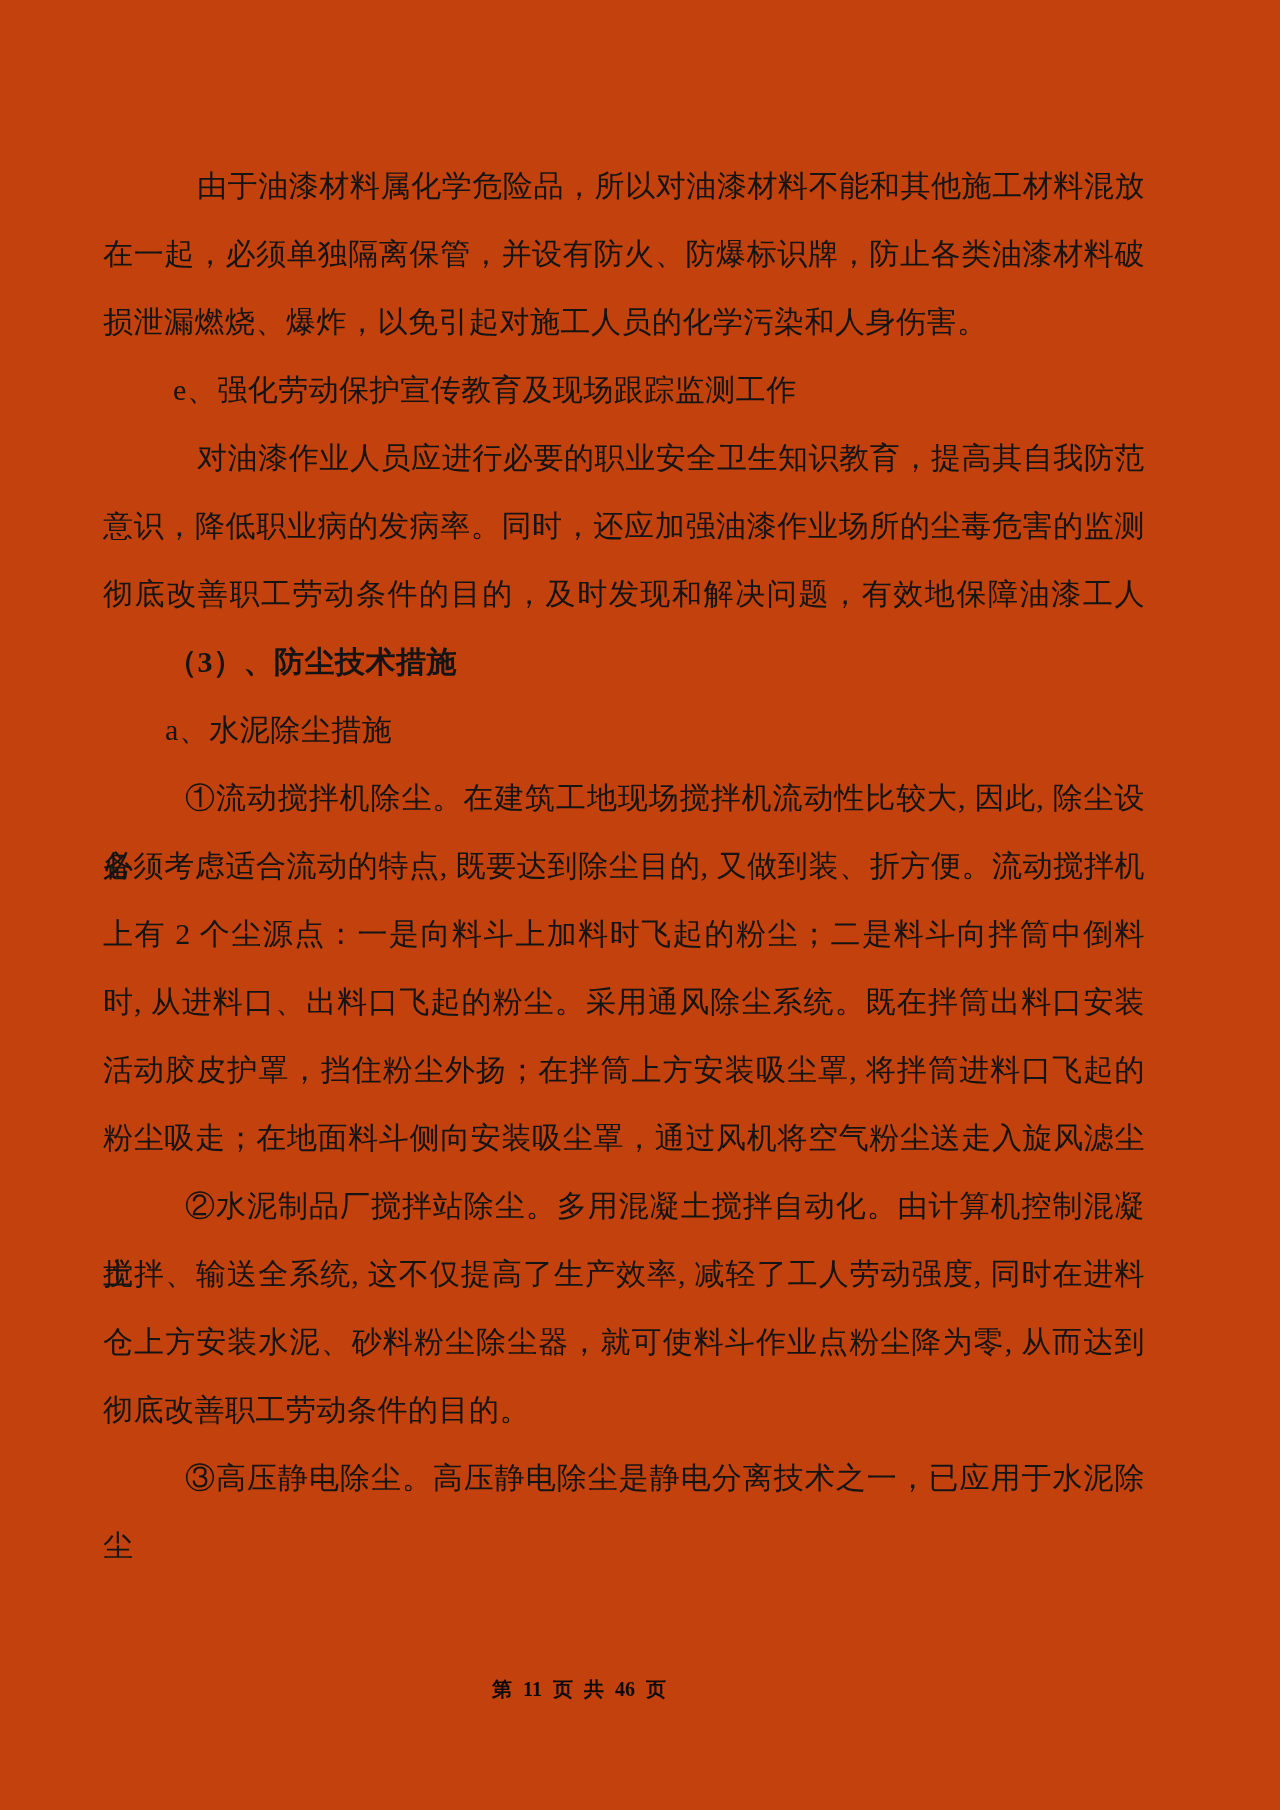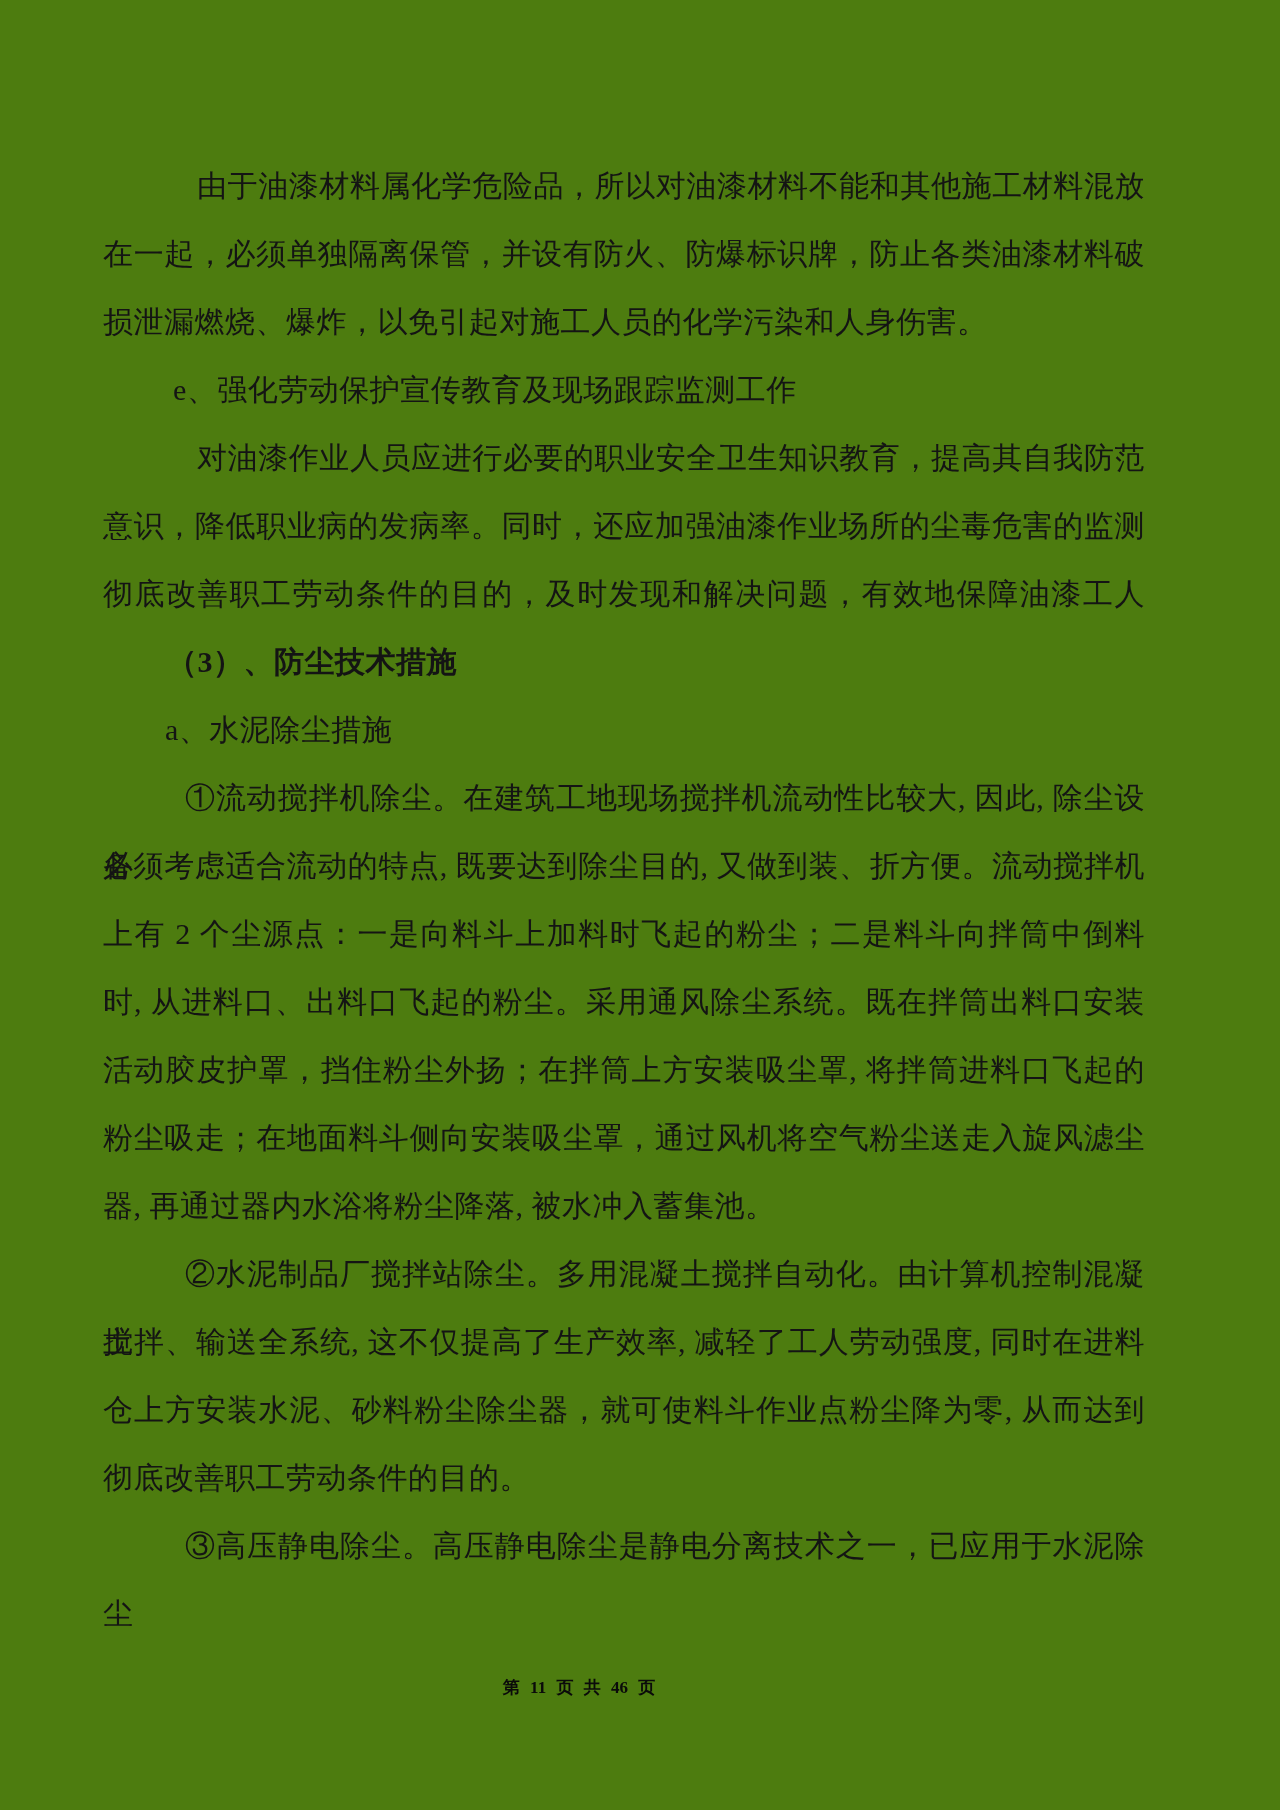--- a/index.html
+++ b/index.html
@@ -4,21 +4,21 @@
 <style>
   html, body {
     margin: 0;
     padding: 0;
     background: #ffffff;
   }
   .doc-page {
     position: relative;
     width: 1280px;
     height: 1810px;
-    background: #4d7c0f;
+    background: #c2410c;
     overflow: hidden;
     font-family: "Liberation Serif", "DejaVu Serif", serif;
     color: #141414;
   }
   .text-body {
     position: absolute;
     left: 103px;
     top: 152px;
     width: 1042px;
   }
@@ -34,21 +34,21 @@
     white-space: normal;
     text-align: justify;
     text-align-last: justify;
   }
   .page-footer {
     position: absolute;
     left: 0;
     top: 1676px;
     width: 1158px;
     text-align: center;
-    font-size: 17px;
+    font-size: 20px;
     font-weight: bold;
     color: #0a0a0a;
     font-family: "Liberation Serif", "DejaVu Serif", serif;
     word-spacing: 6px;
   }
 </style>
 </head>
 <body>
 
 <div class="doc-page">
@@ -61,21 +61,20 @@
       <div class="text-line fill">意识，降低职业病的发病率。同时，还应加强油漆作业场所的尘毒危害的监测</div>
       <div class="text-line fill">彻底改善职工劳动条件的目的，及时发现和解决问题，有效地保障油漆工人</div>
       <div class="text-line" style="text-indent: 64px; font-weight: bold;">（3）、防尘技术措施</div>
       <div class="text-line" style="text-indent: 62px;">a、水泥除尘措施</div>
       <div class="text-line fill" style="text-indent: 82px;">①流动搅拌机除尘。在建筑工地现场搅拌机流动性比较大, 因此, 除尘设备</div>
       <div class="text-line fill">必须考虑适合流动的特点, 既要达到除尘目的, 又做到装、折方便。流动搅拌机</div>
       <div class="text-line fill">上有 2 个尘源点：一是向料斗上加料时飞起的粉尘；二是料斗向拌筒中倒料</div>
       <div class="text-line fill">时, 从进料口、出料口飞起的粉尘。采用通风除尘系统。既在拌筒出料口安装</div>
       <div class="text-line fill">活动胶皮护罩，挡住粉尘外扬；在拌筒上方安装吸尘罩, 将拌筒进料口飞起的</div>
       <div class="text-line fill">粉尘吸走；在地面料斗侧向安装吸尘罩，通过风机将空气粉尘送走入旋风滤尘</div>
-      <div class="text-line">器, 再通过器内水浴将粉尘降落, 被水冲入蓄集池。</div>
       <div class="text-line fill" style="text-indent: 82px;">②水泥制品厂搅拌站除尘。多用混凝土搅拌自动化。由计算机控制混凝土</div>
       <div class="text-line fill">搅拌、输送全系统, 这不仅提高了生产效率, 减轻了工人劳动强度, 同时在进料</div>
       <div class="text-line fill">仓上方安装水泥、砂料粉尘除尘器，就可使料斗作业点粉尘降为零, 从而达到</div>
       <div class="text-line">彻底改善职工劳动条件的目的。</div>
       <div class="text-line fill" style="text-indent: 82px;">③高压静电除尘。高压静电除尘是静电分离技术之一，已应用于水泥除尘</div>
     </div>
   <div class="page-footer">第 11 页 共 46 页</div>
 </div>
 
 </body></html>

